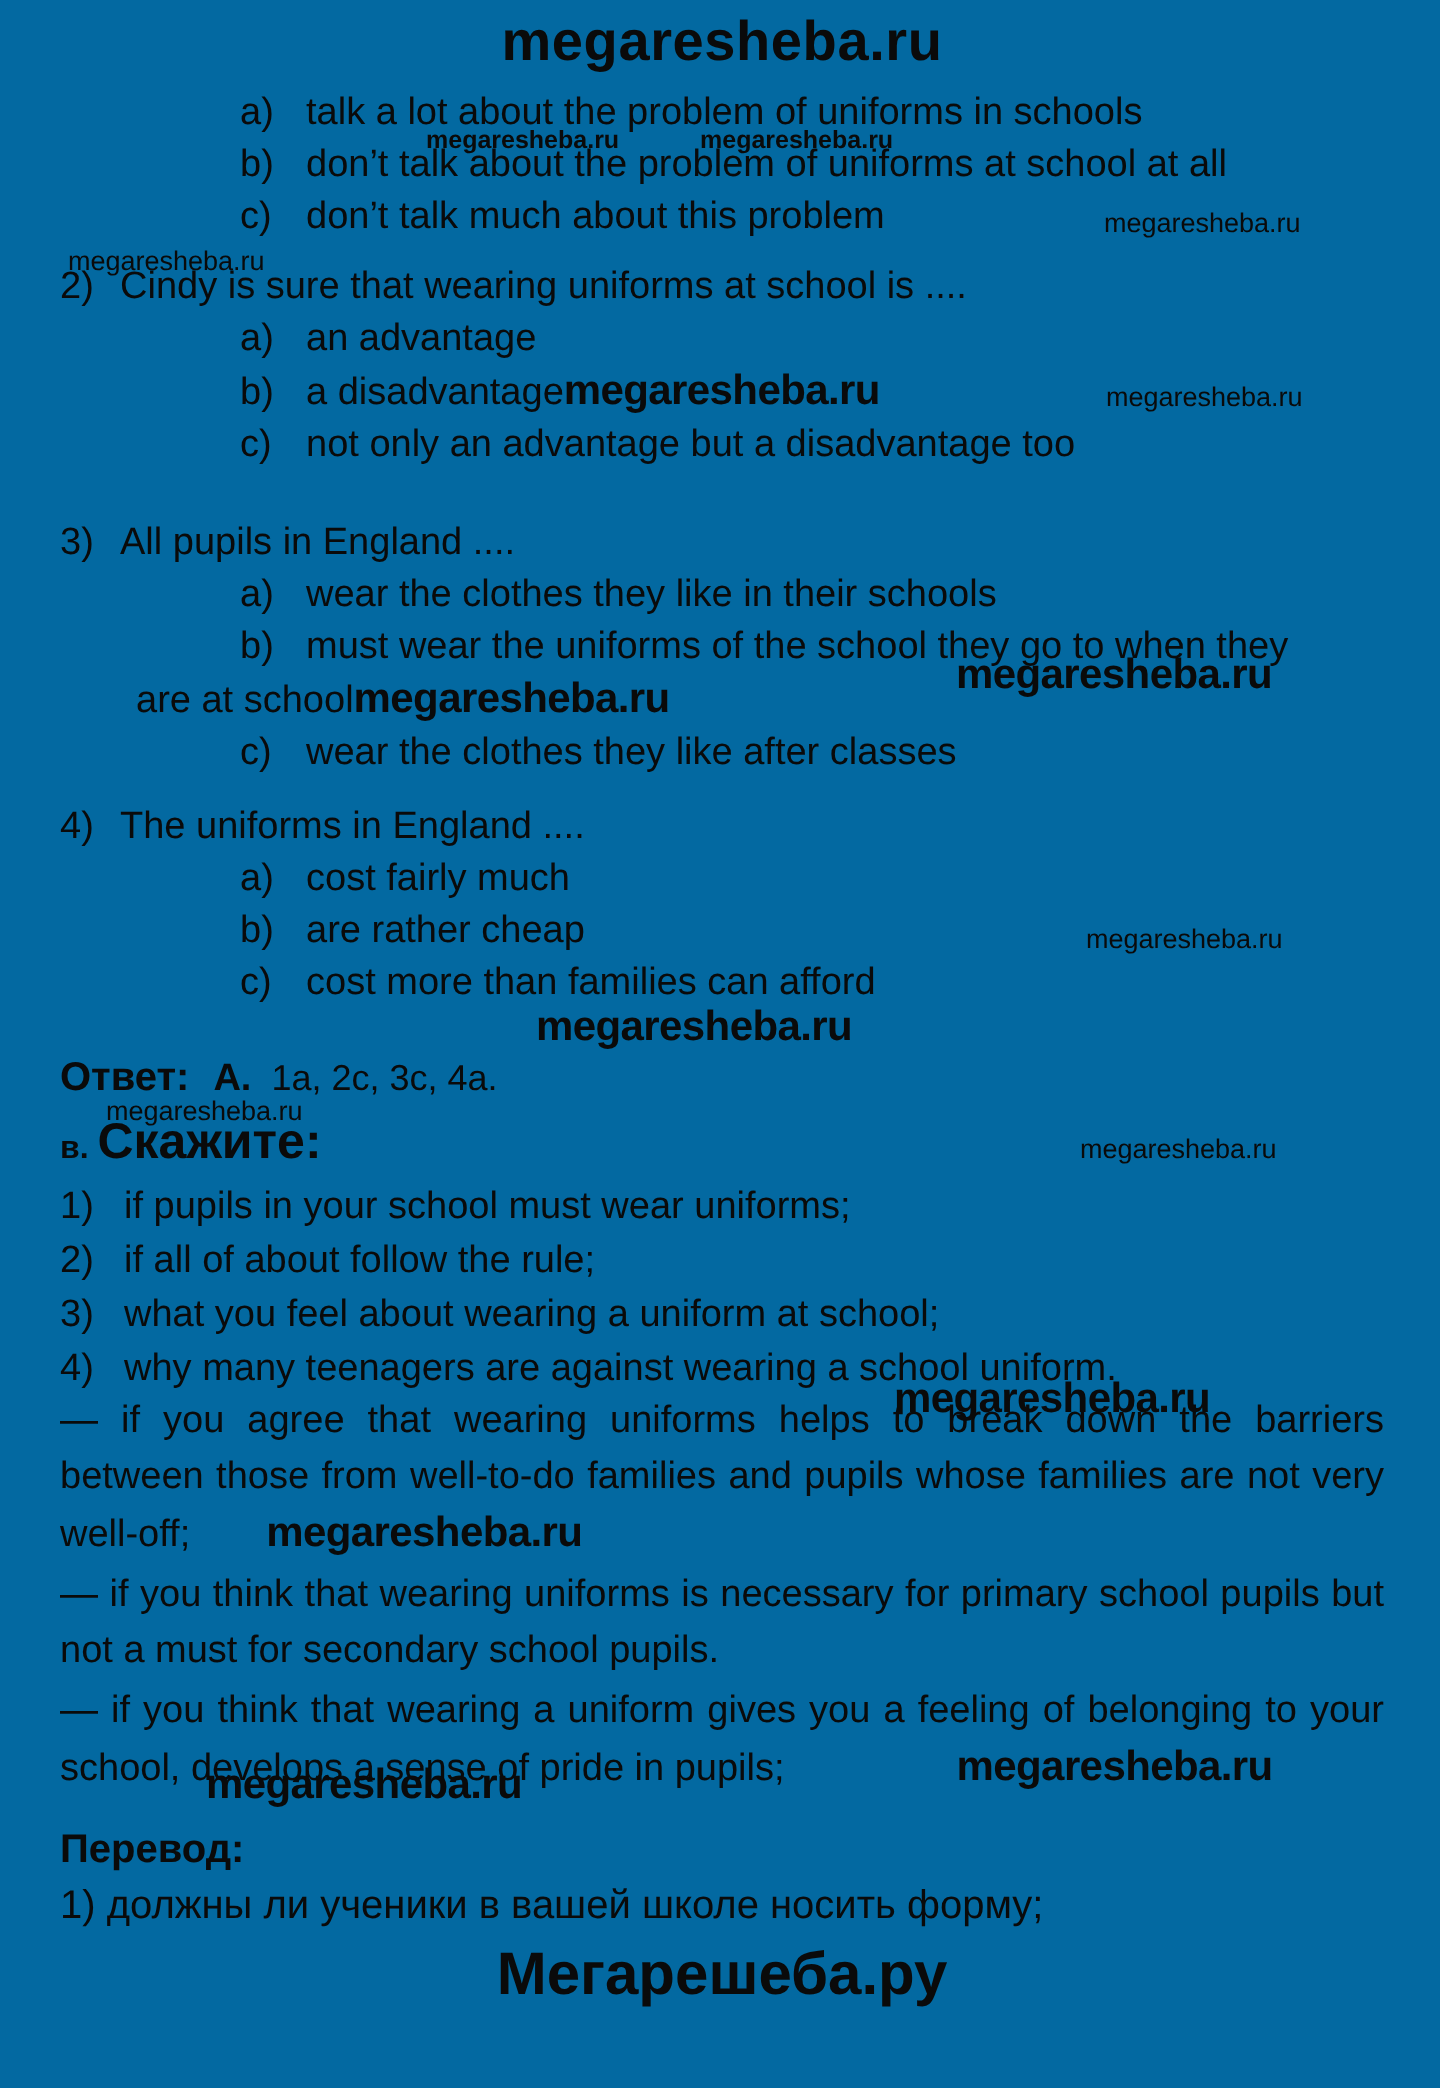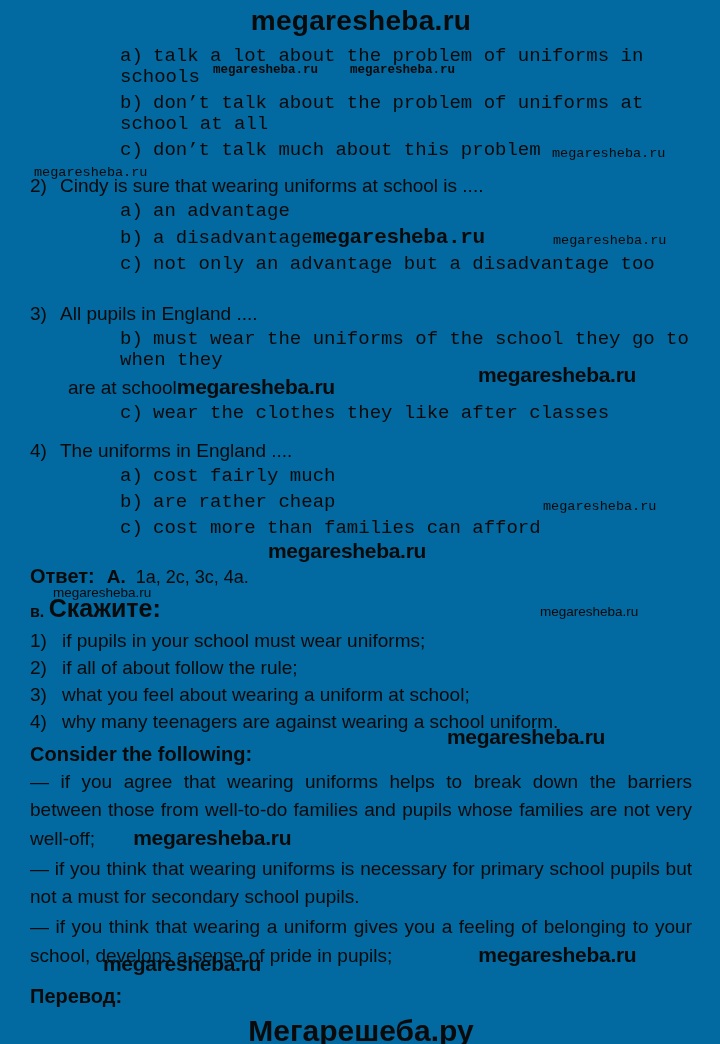--- a/index.html
+++ b/index.html
@@ -20,21 +20,21 @@
     font-size:28px; line-height:30px;
     font-weight:bold;
     letter-spacing:0.3px;
   }
   .question { position:relative; font-size:19px; line-height:21px; }
   .q2 { margin-top:14px; }
   .q3 { margin-top:28px; }
   .q4 { margin-top:16px; }
   .qnum { display:inline-block; width:30px; }
   .stem-small { font-size:15px; }
-  .opt { position:relative; font-size:19px; line-height:21px; margin-left:90px; margin-top:5px;font-family:Liberation Mono, monospace; }
+  .opt { position:relative; font-size:19px; line-height:21px; margin-left:90px; margin-top:5px; }
   .opt-cont { position:relative; font-size:19px; line-height:21px; margin-left:38px; margin-top:5px; }
   .letter { display:inline-block; width:33px; }
 
   .wm { white-space:nowrap; }
   .wm-b { font-weight:bold; font-size:21px; letter-spacing:-0.3px; }
   .wm-n { font-size:13.5px; }
   .wm-sb { font-size:12.5px; font-weight:bold; }
   .abs { position:absolute; }
 
   .wm-center { margin-top:0; line-height:24px; text-indent:238px; }
@@ -98,20 +98,23 @@
     <span class="wm wm-n abs" style="left:433px; top:3px;">megaresheba.ru</span>
   </div>
   <div class="opt">
     <span class="letter">c)</span><span>not only an advantage but a disadvantage too</span>
   </div>
 
   <div class="question q3">
     <span class="qnum">3)</span><span>All pupils in England ....</span>
   </div>
   <div class="opt">
+    <span class="letter">a)</span><span>wear the clothes they like in their schools</span>
+  </div>
+  <div class="opt">
     <span class="letter">b)</span><span>must wear the uniforms of the school they go to when they</span>
   </div>
   <div class="opt-cont">
     <span>are at school</span><span class="wm wm-b">megaresheba.ru</span>
     <span class="wm wm-b abs" style="left:410px; top:-12px;">megaresheba.ru</span>
   </div>
   <div class="opt">
     <span class="letter">c)</span><span>wear the clothes they like after classes</span>
   </div>
 
@@ -148,23 +151,23 @@
     <span class="qnum">2)</span><span>if all of about follow the rule;</span>
   </div>
   <div class="list-item">
     <span class="qnum">3)</span><span>what you feel about wearing a uniform at school;</span>
   </div>
   <div class="list-item">
     <span class="qnum">4)</span><span>why many teenagers are against wearing a school uniform.</span>
     <span class="wm wm-b abs" style="left:417px; top:15px;">megaresheba.ru</span>
   </div>
 
-  <div class="consider-title">Consider the following:</div>
   <p class="para"><span>— if you agree that wearing uniforms helps to break down the barriers between those from well-to-do families and pupils whose families are not very well-off;</span><span class="wm wm-b wm-inline-1">megaresheba.ru</span></p>
   <p class="para"><span>— if you think that wearing uniforms is necessary for primary school pupils but not a must for secondary school pupils.</span></p>
   <p class="para"><span>— if you think that wearing a uniform gives you a feeling of belonging to your school, develops a sense of pride in pupils;</span><span class="wm wm-b wm-inline-2">megaresheba.ru</span></p>
   <div class="wm wm-b wm-block-3">megaresheba.ru</div>
 
   <div class="translation-title">Перевод:</div>
+  <div class="translation-item">1) должны ли ученики в вашей школе  носить форму;</div>
 
   <div class="footer-title">Мегарешеба.ру</div>
 
 </div>
 
 </body></html>

